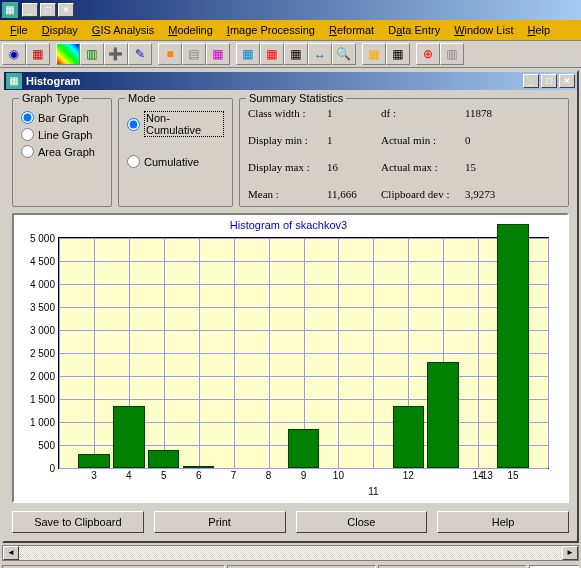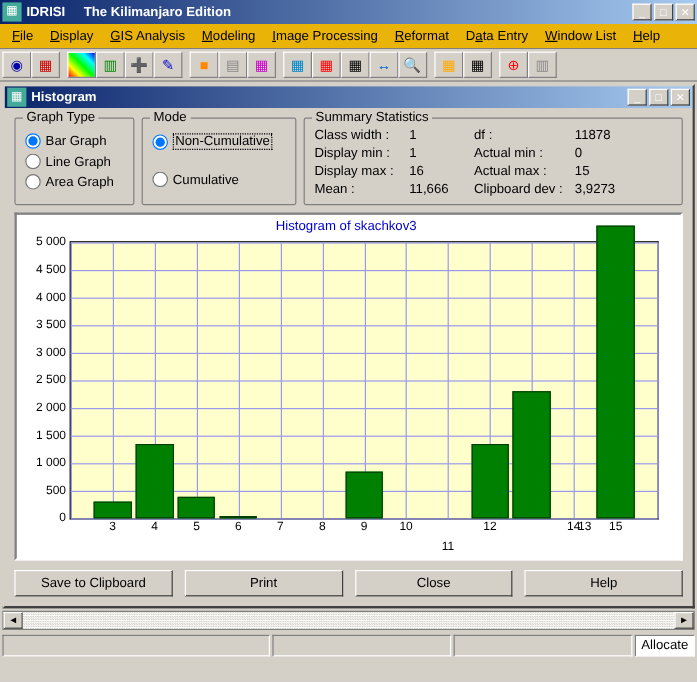--- a/index.html
+++ b/index.html
@@ -16,26 +16,26 @@
 .tool-btn { width: 24px; height: 22px; border: 1px solid; border-color: #fff #808080 #808080 #fff; display: flex; align-items: center; justify-content: center; cursor: pointer; font-size: 12px; }
 .tool-sep { width: 6px; }
 .child-window { margin: 2px; border: 2px solid; border-color: #d4d0c8 #404040 #404040 #d4d0c8; }
 .child-titlebar { background: linear-gradient(to right, #0a246a, #a6caf0); color: white; height: 18px; display: flex; align-items: center; padding: 0 2px; }
 .child-title { font-weight: bold; flex: 1; font-size: 11px; }
 .panel-body { background: #d4d0c8; padding: 8px; }
 .top-groups { display: flex; gap: 6px; margin-bottom: 6px; }
 .groupbox { border: 1px solid #808080; border-radius: 2px; padding: 8px 8px 6px 8px; position: relative; }
 .groupbox-title { position: absolute; top: -7px; left: 6px; background: #d4d0c8; padding: 0 3px; }
 .gb-graph { width: 100px; }
-.gb-mode { width: 129px; }
+.gb-mode { width: 115px; }
 .gb-stats { flex: 1; }
 .radio-row { display: flex; align-items: center; margin: 4px 0; cursor: pointer; }
 .radio-row input { margin-right: 4px; }
 .radio-sel { border: 1px dotted #000; padding: 0 1px; }
-.stats-grid { display: grid; grid-template-columns: 75px 50px 80px 50px; gap: 3px 4px; font-size: 11px; }
+.stats-grid { display: grid; grid-template-columns: 75px 50px 80px 50px; gap: 15px 4px; font-size: 11px; font-family: Liberation Serif, serif; }
 .chart-area { border: 2px solid; border-color: #808080 #fff #fff #808080; background: #fff; padding: 4px 8px 4px 4px; height: 290px; position: relative; }
 .chart-title { text-align: center; color: #0000cc; font-size: 11px; }
 .chart-plot { position: relative; height: 250px; margin-left: 40px; margin-top: 6px; }
 .plot-bg { position: absolute; left: 0; top: 0; right: 10px; bottom: 18px; background: #ffffcc; border: 1px solid #000; }
 .grid-v, .grid-h { position: absolute; background: #9999ee; }
 .grid-v { width: 1px; top: 0; bottom: 0; }
 .grid-h { height: 1px; left: 0; right: 0; }
 .ylabel { position: absolute; right: 100%; margin-right: 4px; font-size: 10px; transform: translateY(-50%); white-space: nowrap; }
 .xlabel { position: absolute; top: 100%; margin-top: 2px; font-size: 10px; transform: translateX(-50%); }
 .bar { position: absolute; background: #008000; border: 1px solid #004000; bottom: 0; }
@@ -46,25 +46,20 @@
 .sb-track { flex: 1; background: repeating-conic-gradient(#d4d0c8 0 25%, #fff 0 50%) 0 0/2px 2px; }
 .statusbar { display: flex; gap: 2px; padding: 2px; }
 .status-cell { border: 1px solid; border-color: #808080 #fff #fff #808080; height: 18px; }
 .status-cell.allocate { background: #fff; width: 50px; text-align: center; line-height: 16px; }
 </style>
 </head>
 <body>
 
 <div class="titlebar">
   <div class="titlebar-icon">▦</div>
-  <div class="titlebar-text">
-    <span>IDRISI</span>
-    &nbsp;&nbsp;&nbsp;
-    <span>The Kilimanjaro Edition</span>
-  </div>
   <div class="win-btns">
     <div class="win-btn">_</div>
     <div class="win-btn">□</div>
     <div class="win-btn">✕</div>
   </div>
 </div>
 
 <div class="menubar">
   <div class="menu-item"><u>F</u><span>ile</span></div>
   <div class="menu-item"><u>D</u>isplay</div>

